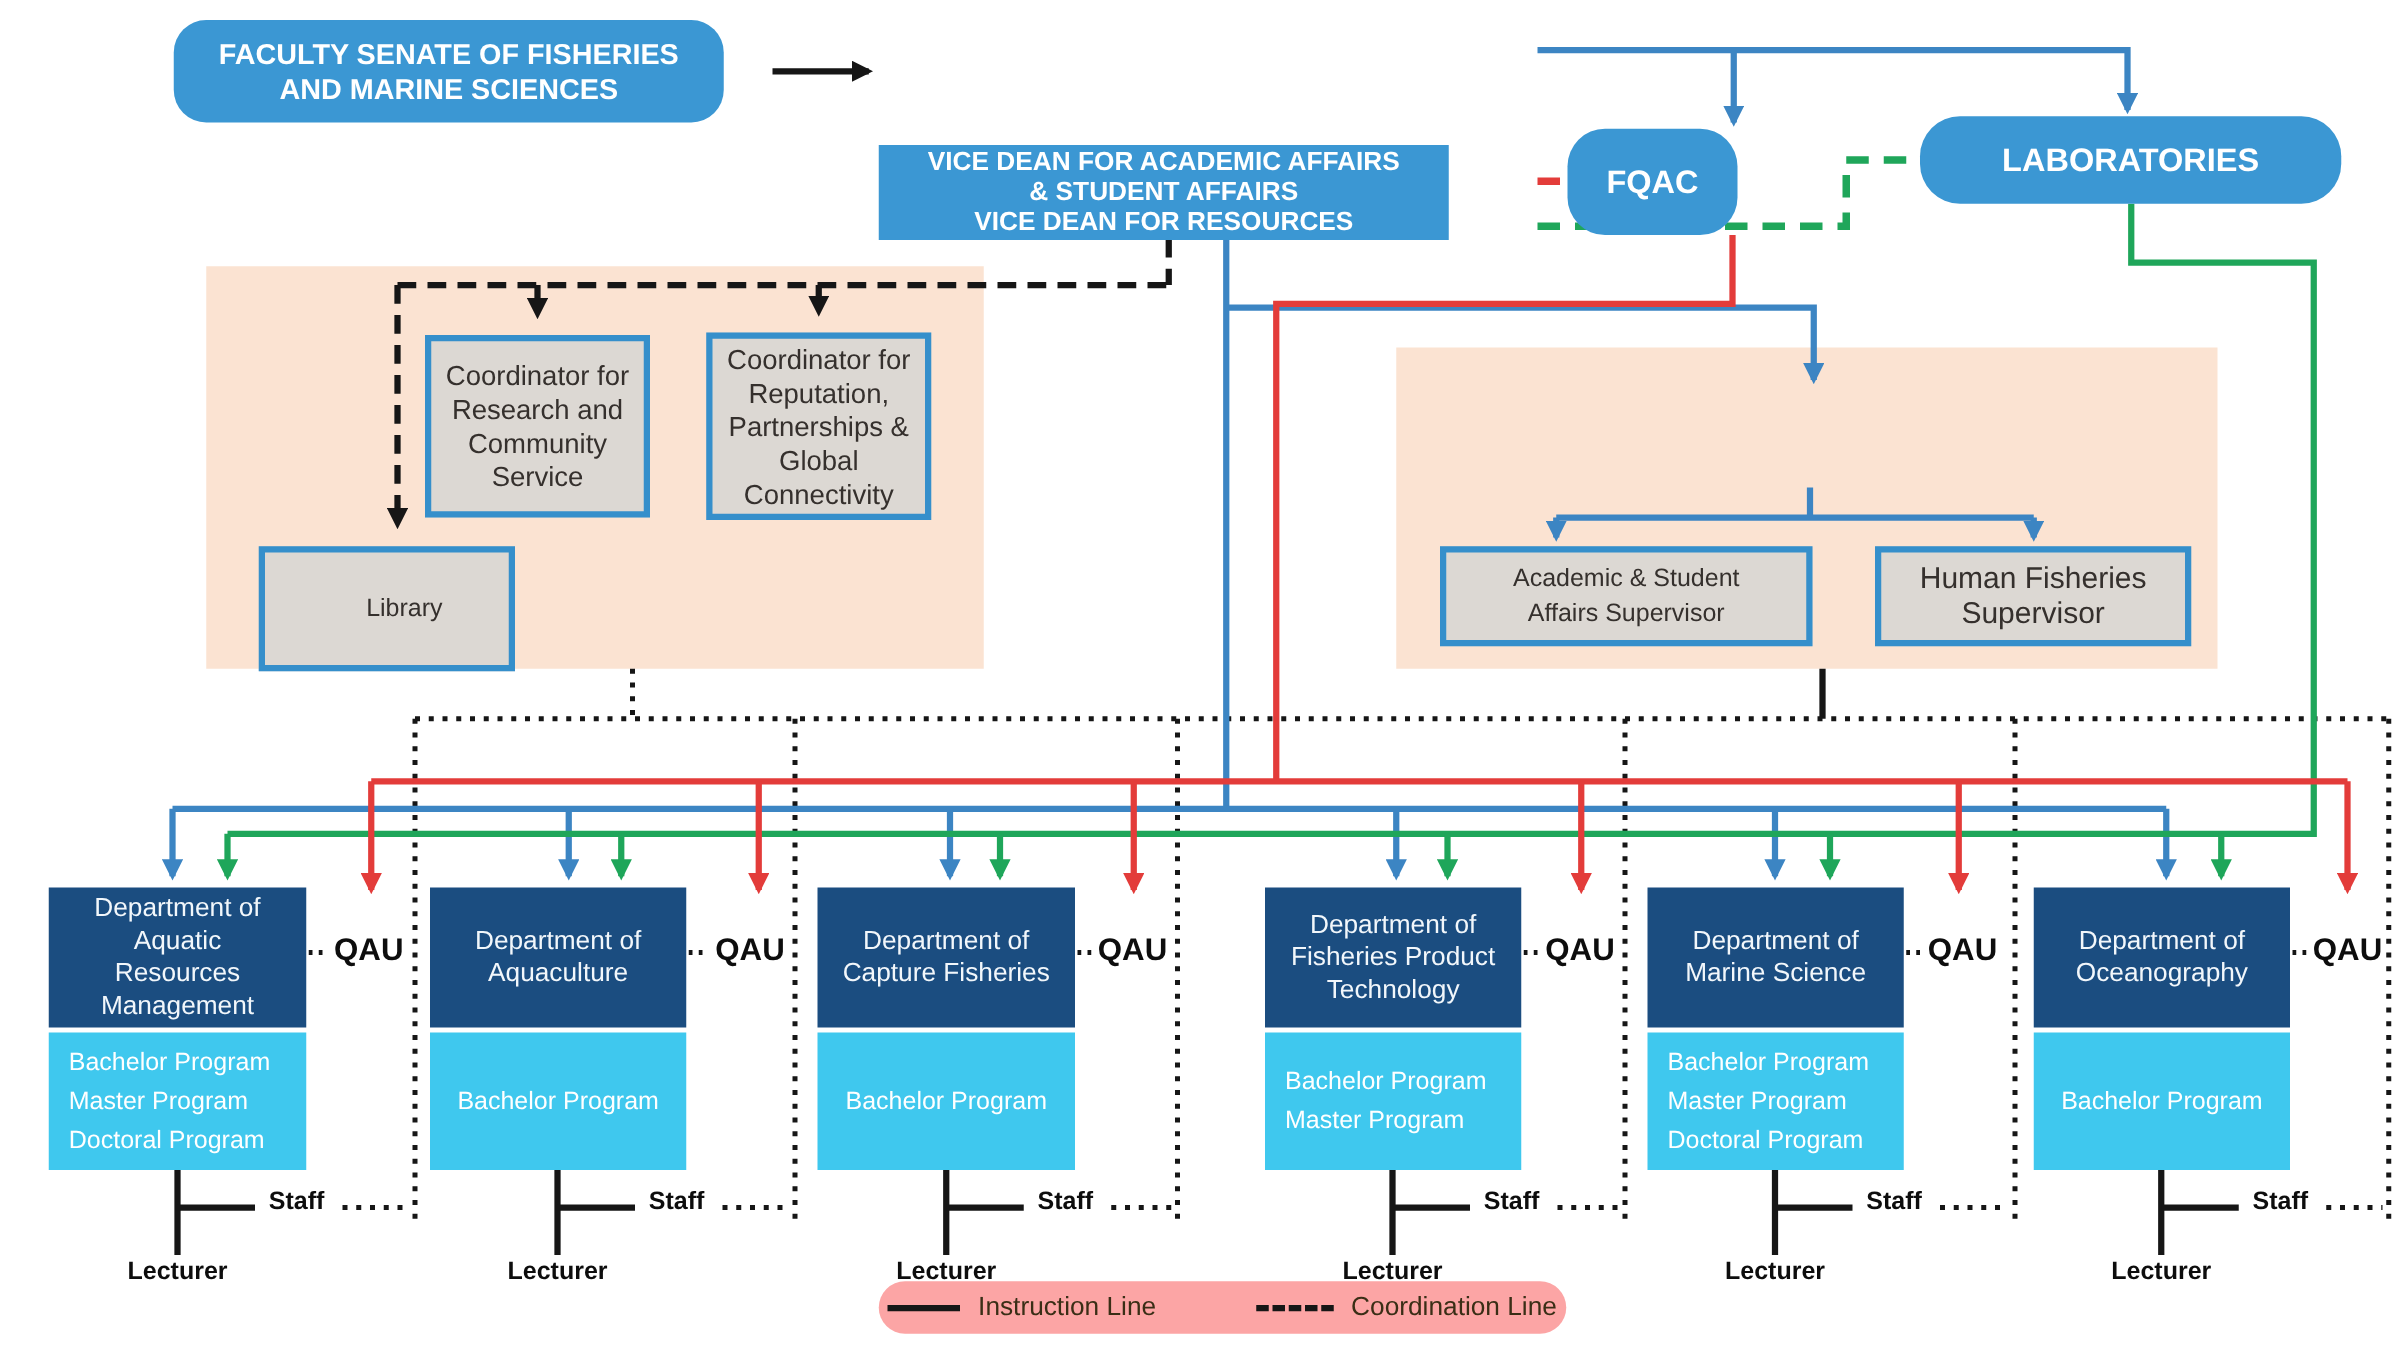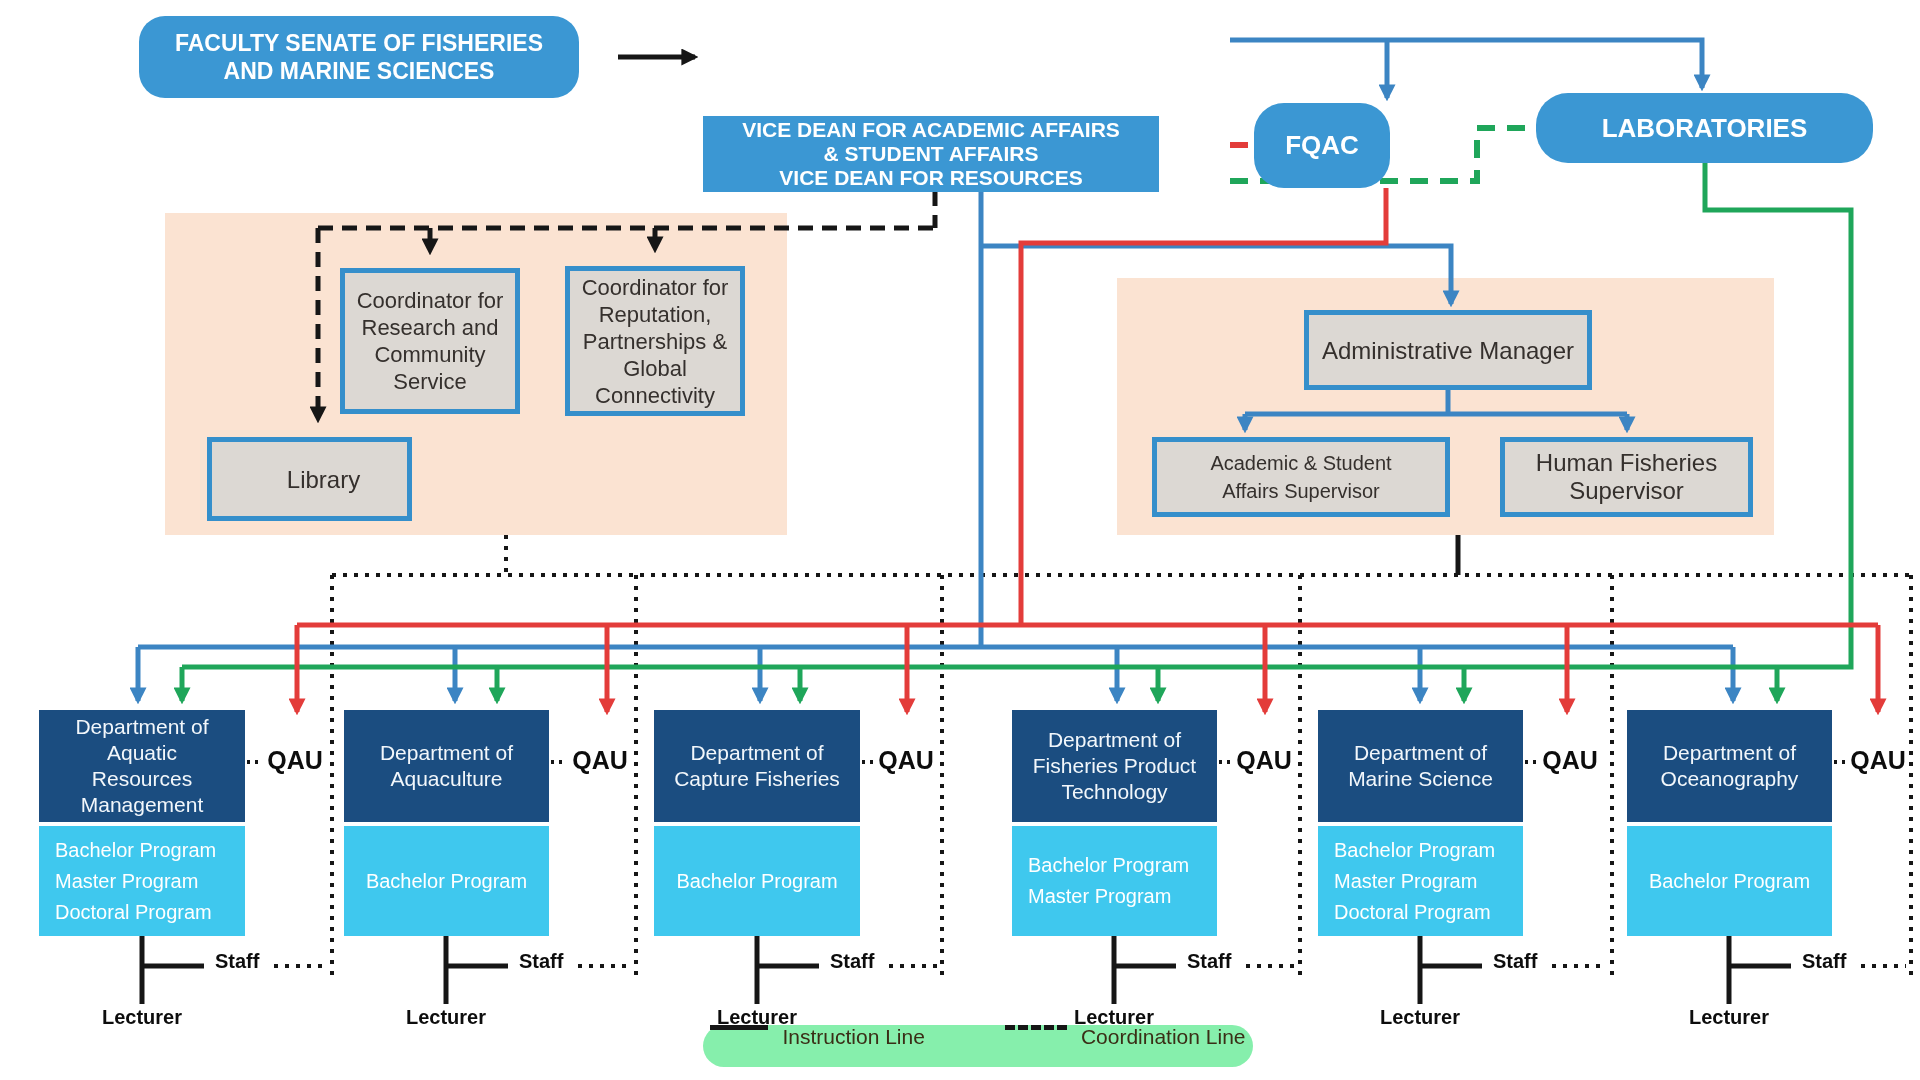--- a/index.html
+++ b/index.html
@@ -12,21 +12,21 @@
   .navy{background:#1b4d80;color:#fff;display:flex;align-items:center;justify-content:center;
         text-align:center;white-space:pre-line;}
   .graybox{background:#dcd8d3;border:5px solid #358fcb;color:#35302d;display:flex;align-items:center;
         justify-content:center;text-align:center;white-space:pre-line;font-size:23px;line-height:27px;}
   .dept-head{background:#1b4d80;color:#f2f7fb;display:flex;align-items:center;justify-content:center;
         text-align:center;white-space:pre-line;font-size:21px;line-height:26px;}
   .dept-prog{background:#3fc8ee;color:#ffffff;display:flex;align-items:center;white-space:pre-line;
         font-size:20px;line-height:31px;padding-left:16px;justify-content:flex-start;text-align:left;}
   .dept-prog.center{justify-content:center;padding-left:0;text-align:center;}
   .cap{color:#0d0d0d;font-weight:bold;font-size:20px;white-space:nowrap;}
-  .legend-pill{background:#86efac;border-radius:21px;display:flex;align-items:flex-start;
+  .legend-pill{background:#fca5a5;border-radius:21px;display:flex;align-items:center;
         justify-content:center;gap:14px;color:#3a2e16;font-size:21px;}
   .sw-solid{width:58px;height:0;border-top:5px solid #161616;display:inline-block;}
   .sw-dash{width:62px;height:0;border-top:5px dashed #161616;display:inline-block;}
   svg{position:absolute;left:0;top:0;}
 </style>
 </head>
 <body>
 
 <div id="stage">
 
@@ -158,23 +158,22 @@
 Research and
 Community
 Service</div>
 
   <div class="abs graybox" style="left:565px;top:266px;width:180px;height:150px;font-size:22px;line-height:27px;">Coordinator for
 Reputation,
 Partnerships &amp;
 Global
 Connectivity</div>
 
-  <div class="abs graybox" style="left:207px;top:437px;width:205px;height:84px;font-size:24px;padding-left:28px;">Library</div>
-
-  <div class="abs graybox" style="left:1304px;top:310px;width:288px;height:80px;font-size:24px;">Administrative Manager</div>
+  <div class="abs graybox" style="left:207px;top:437px;width:205px;height:100px;font-size:20px;padding-left:28px;">Library</div>
+
 
   <div class="abs graybox" style="left:1152px;top:437px;width:298px;height:80px;font-size:20px;line-height:28px;">Academic &amp; Student
 Affairs Supervisor</div>
 
   <div class="abs graybox" style="left:1500px;top:437px;width:253px;height:80px;font-size:24px;line-height:28px;">Human Fisheries
 Supervisor</div>
 
   <div class="abs dept-head" style="left:39px;top:710px;width:206px;height:112px;">Department of
 Aquatic
 Resources

